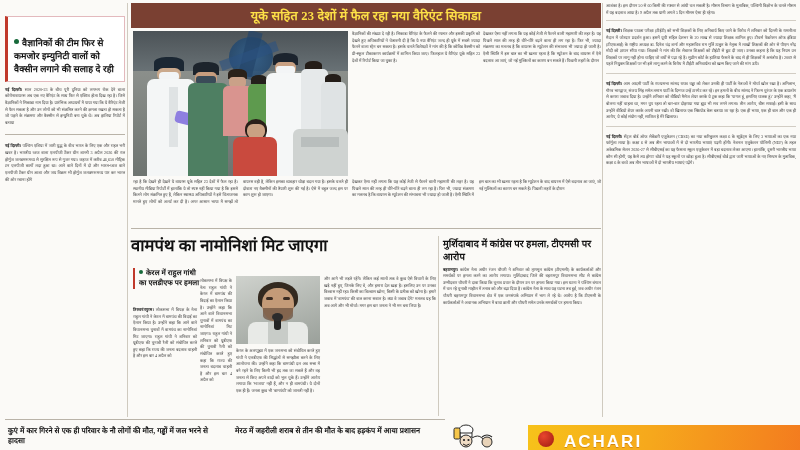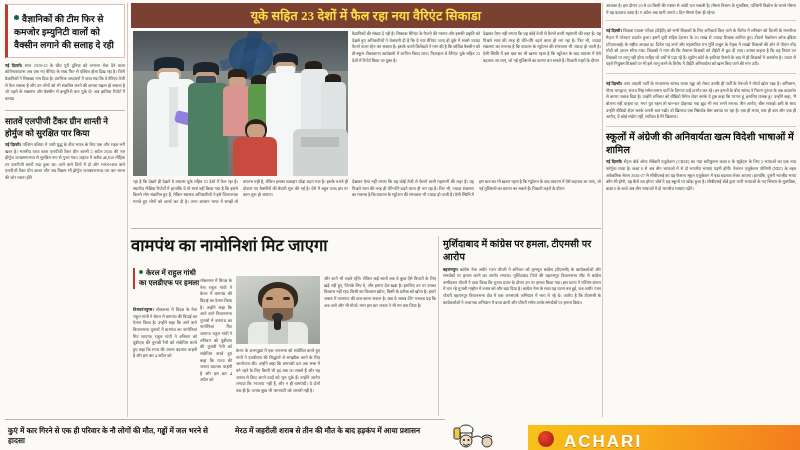--- a/index.html
+++ b/index.html
@@ -25,22 +25,23 @@
     letter-spacing:.1px;
   }
   .rule{height:1px;background:#b9b3a8;width:100%;}
   .rule-thin{height:1px;background:#d2cdc4;width:100%;}
   .vrule{position:absolute;width:1px;background:#cfcabf;}
 
   
   #left-col{position:absolute;left:5px;top:4px;width:120px;height:415px;}
   .lead-box{
     border:1px solid #e3b9bd;border-left:3px solid #c0392b;
-    padding:8px 5px 5px 6px;
+    padding:20px 5px 5px 6px;
     background:#fff;
+    margin-top:12px;
   }
   .lead-box .hl{font-size:9.1px;line-height:1.42;}
   .bullet-dot{
     display:inline-block;width:5px;height:5px;border-radius:50%;
     background:#17693a;margin-right:3px;vertical-align:2px;
   }
 
   
   #main-head{
     position:absolute;left:131px;top:3px;width:470px;height:25px;
@@ -106,21 +107,20 @@
 
     <div class="body-txt" style="text-indent:0">
       <span class="dateline">नई दिल्ली।</span>
       <span>साल 2020-23 के बीच पूरी दुनिया को लगभग रोक देने वाला कोरोनावायरस अब एक नए वैरिएंट के साथ फिर से एक्टिव होता दिख रहा है। जिसे वैज्ञानिकों ने सिकाडा नाम दिया है। प्रारंभिक अध्ययनों में पाया गया कि ये वैरिएंट तेजी से फैल सकता है और उन लोगों को भी संक्रमित करने की क्षमता रखता हो सकता है जो पहले के संक्रमण और वैक्सीन से इम्युनिटी बना चुके थे। अब हालिया रिपोर्ट में बताया</span>
     </div>
 
     <div style="height:8px"></div>
     <div class="rule"></div>
     <div style="height:5px"></div>
 
-    <div class="hl h-md">सातवें एलपीजी टैंकर ग्रीन शान्ती ने होर्मुज को सुरक्षित पार किया</div>
     <div style="height:3px"></div>
     <div class="body-txt">
       <span class="dateline">नई दिल्ली।</span>
       <span>पश्चिम एशिया में जारी युद्ध के बीच भारत के लिए एक और राहत भरी खबर है। भारतीय ध्वज वाला एलपीजी टैंकर ग्रीन शान्ती 3 अप्रैल 2026 की रात होर्मुज जलडमरूमध्य से सुरक्षित रूप से गुजर गया। जहाज में करीब 46,650 मीट्रिक टन एलपीजी कार्गो लदा हुआ था। आने वाले दिनों में दो और भारत-ध्वज वाले एलपीजी टैंकर ग्रीन आशा और जय विक्रम भी होर्मुज जलडमरूमध्य पार कर भारत की ओर रवाना होंगे</span>
     </div>
   </div>
 
   <div class="vrule" style="left:127px;top:3px;height:414px;"></div>
 
   <div id="main-head">
@@ -258,21 +258,20 @@
     <div style="height:3px"></div>
     <div class="body-txt">
       <span class="dateline">नई दिल्ली।</span>
       <span>आम आदमी पार्टी के राज्यसभा सांसद राघव चड्ढा को लेकर उनकी ही पार्टी के नेताओं ने मोर्चा खोल रखा है। अमिताभ, गौरव भारद्वाज, संजय सिंह समेत तमाम पार्टी के दिग्गज उन्हें टारगेट कर रहे। इन हमलों के बीच सांसद ने फिल्म धुरंधर के एक डायलॉग से करारा जवाब दिया है। उन्होंने शनिवार को वीडियो मैसेज शेयर करके ये टूक कहा कि 'पागल हूं, इसलिए घातक हूं।' उन्होंने कहा, 'मैं बोलना नहीं चाहता था, मगर चुप रहता तो बार-बार दोहराया गया झूठ भी सच लगने लगता। तीन आरोप, बीस सफाई। इसी के साथ उन्होंने वीडियो शेयर करके अपनी बात रखी। वो खिलाफ एक स्क्रिप्टेड केस बताया जा रहा है। एक ही भाषा, एक ही बात और एक ही आरोप, ये कोई संयोग नहीं, साजिश है मेरे खिलाफ।</span>
     </div>
 
     <div style="height:5px"></div>
     <div class="rule-thin"></div>
     <div style="height:4px"></div>
 
-    <div class="hl h-lg">स्कूलों में अंग्रेजी की अनिवार्यता खत्म विदेशी भाषाओं में शामिल</div>
     <div style="height:3px"></div>
     <div class="body-txt">
       <span class="dateline">नई दिल्ली।</span>
       <span>सेंट्रल बोर्ड ऑफ सेकेंडरी एजुकेशन (CBSE) का नया करिकुलम कक्षा 6 के स्टूडेंट्स के लिए 3 भाषाओं का एक नया फॉर्मूला लाया है। कक्षा 6 से अब तीन भाषाओं में से दो भारतीय भाषाएं पढ़नी होंगी। नेशनल एजुकेशन पॉलिसी (NEP) के तहत अकेडमिक सेशन 2026-27 से सीबीएसई का यह फैसला स्कूल एजुकेशन में बड़ा बदलाव लेकर आएगा। हालांकि, दूसरी भारतीय भाषा कौन सी होगी, यह कैसे तय होगा? बोर्ड ने यह स्कूलों पर छोड़ा हुआ है। सीबीएसई बोर्ड द्वारा जारी भाषाओं के नए सिस्टम के मुताबिक, कक्षा 6 के बच्चे अब तीन भाषाओं में दो भारतीय भाषाएं पढ़ेंगे।</span>
     </div>
   </div>
 
   <div class="rule" style="position:absolute;left:5px;top:419px;width:440px;"></div>
 
   <div id="bottom-strip">

